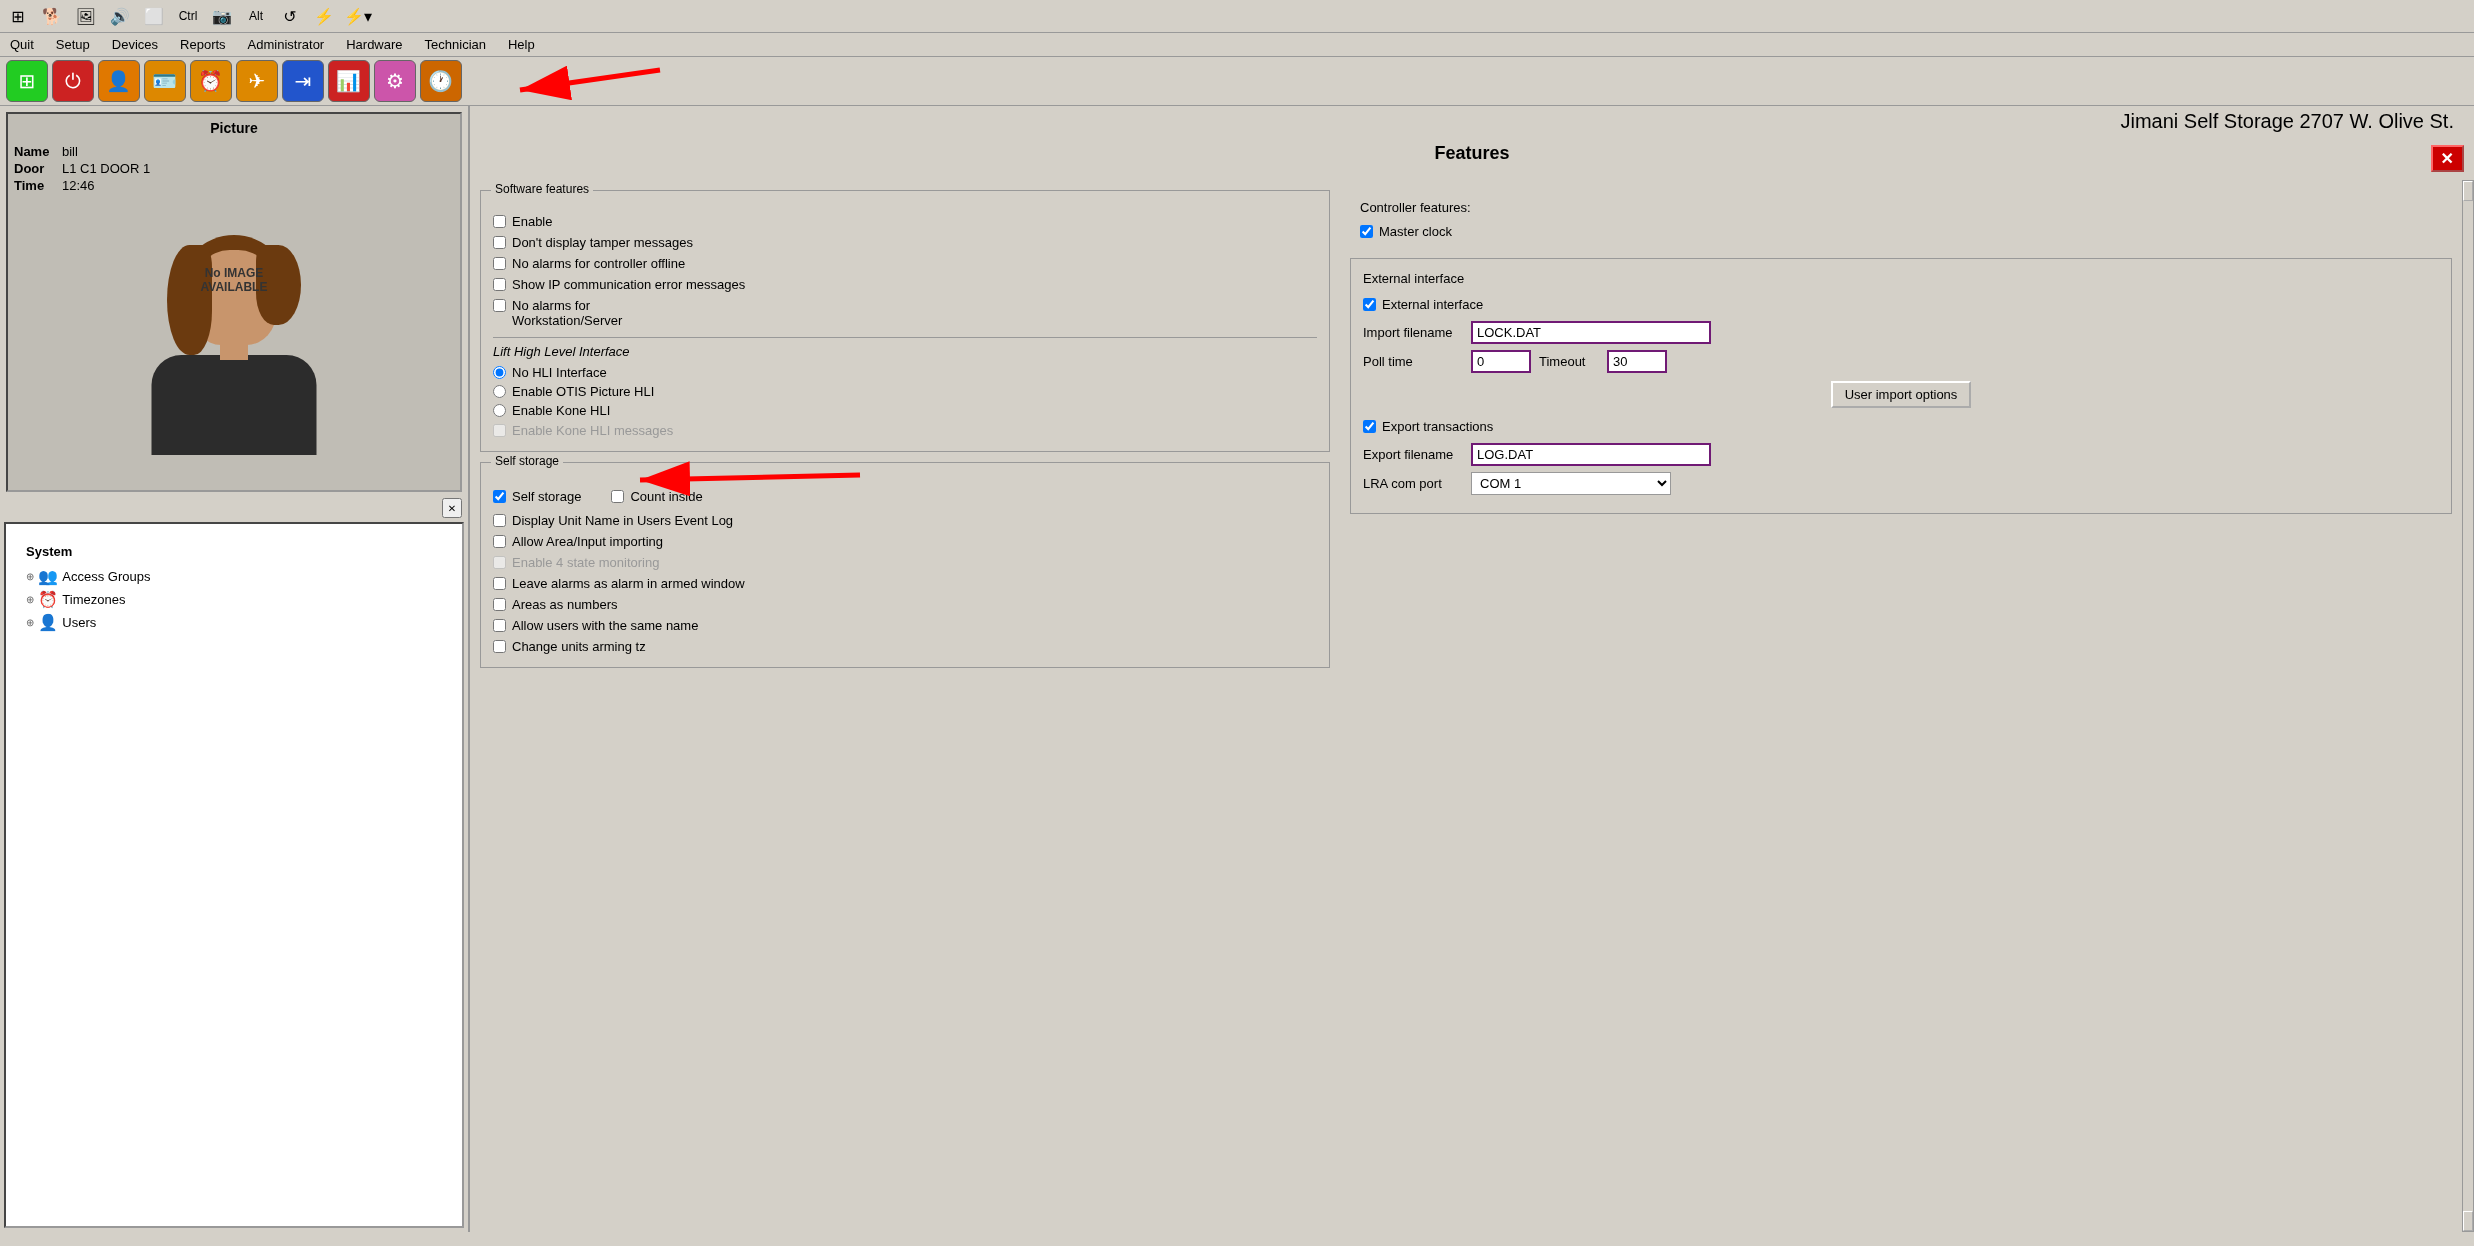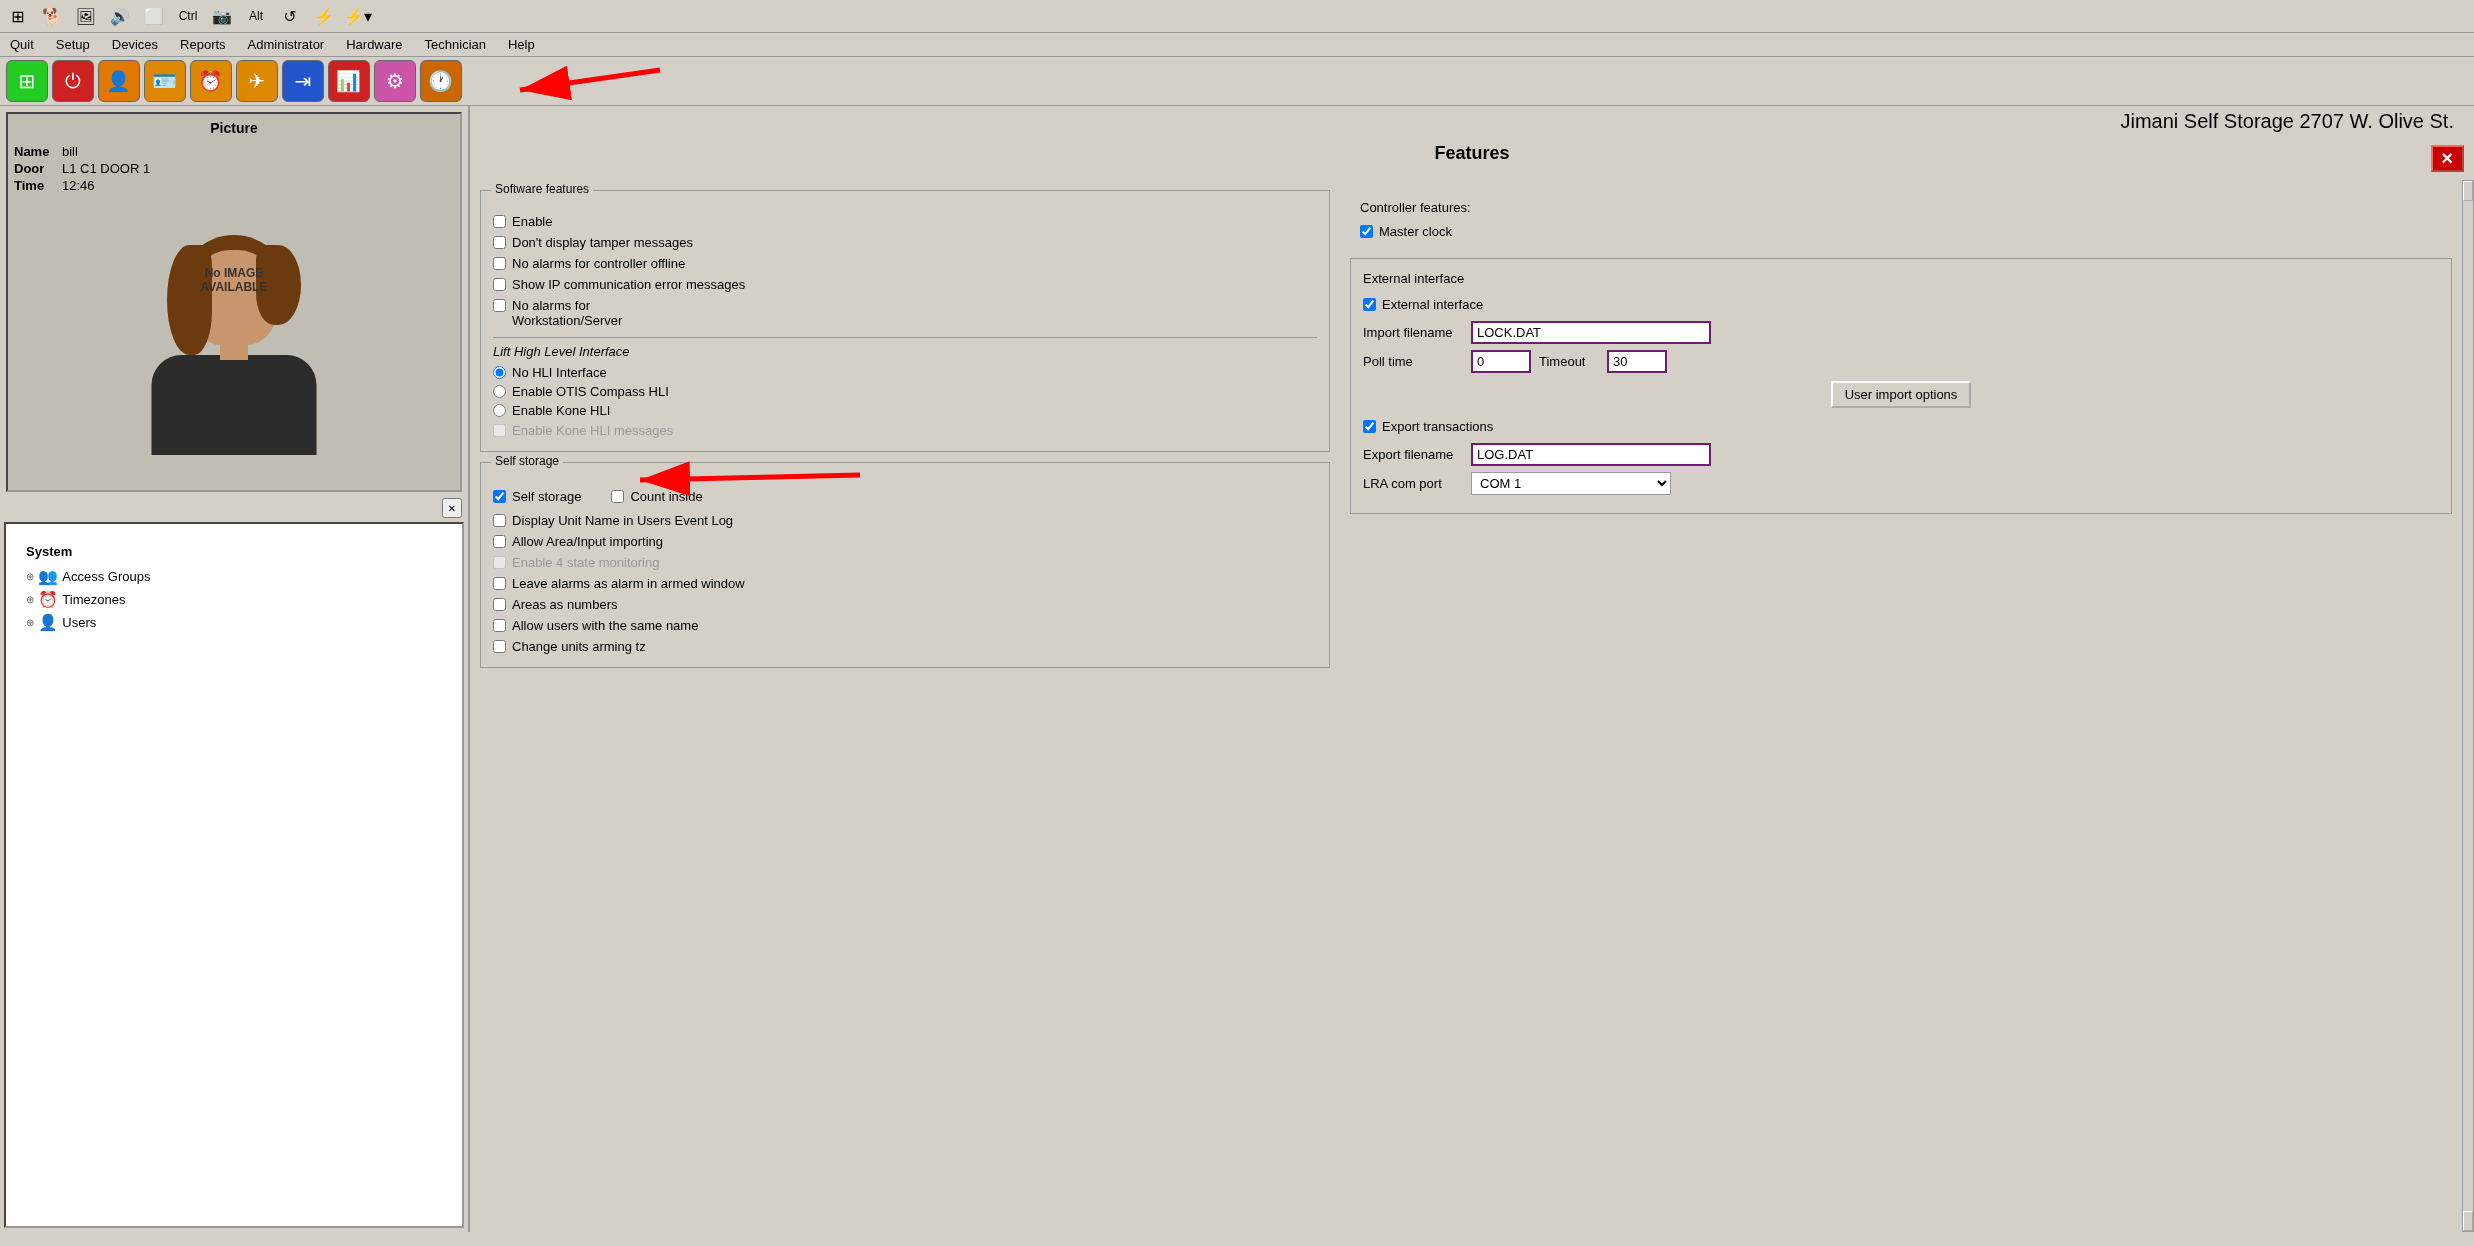--- a/index.html
+++ b/index.html
@@ -506,21 +506,21 @@
 
             <hr class="sep-line">
             <div class="hli-label">Lift High Level Interface</div>
 
             <div class="rb-row">
               <input type="radio" name="hli" id="rb-no-hli" checked="" style="">
               <label for="rb-no-hli">No HLI Interface</label>
             </div>
             <div class="rb-row">
               <input type="radio" name="hli" id="rb-otis" style="">
-              <label for="rb-otis">Enable OTIS Compass HLI</label>
+              <label for="rb-otis">Enable OTIS Picture HLI</label>
             </div>
             <div class="rb-row">
               <input type="radio" name="hli" id="rb-kone" style="">
               <label for="rb-kone">Enable Kone HLI</label>
             </div>
             <div class="cb-row">
               <input type="checkbox" id="cb-kone-msg" disabled="" style="">
               <label for="cb-kone-msg" class="disabled-text">Enable Kone HLI messages</label>
             </div>
           </div>

